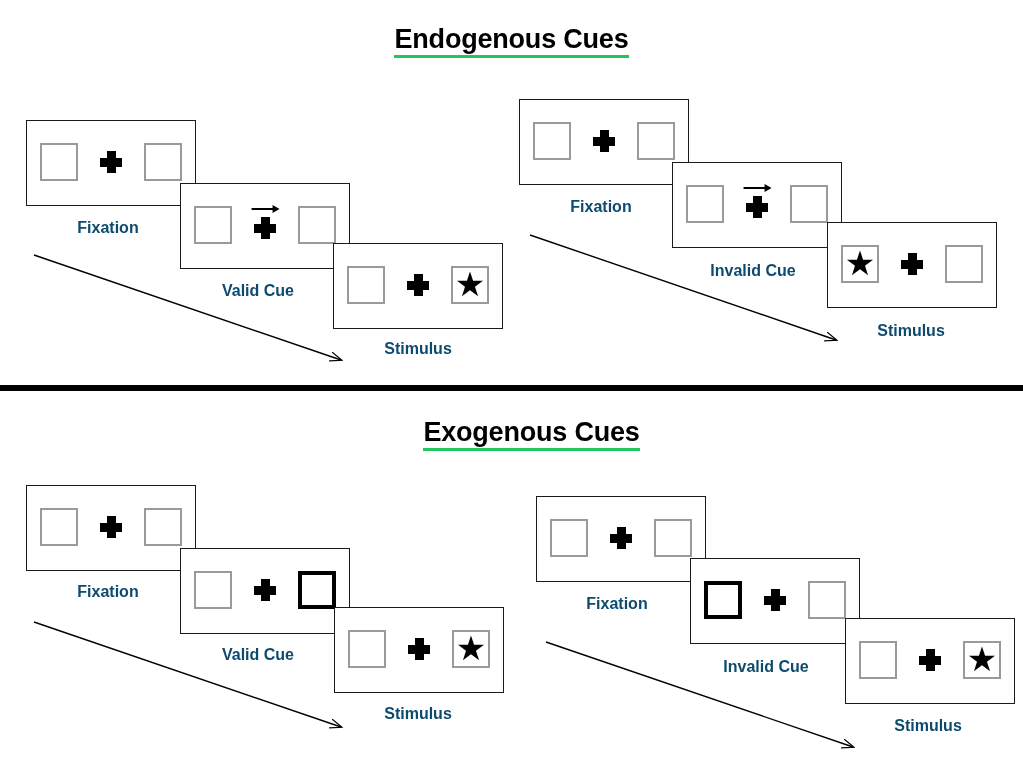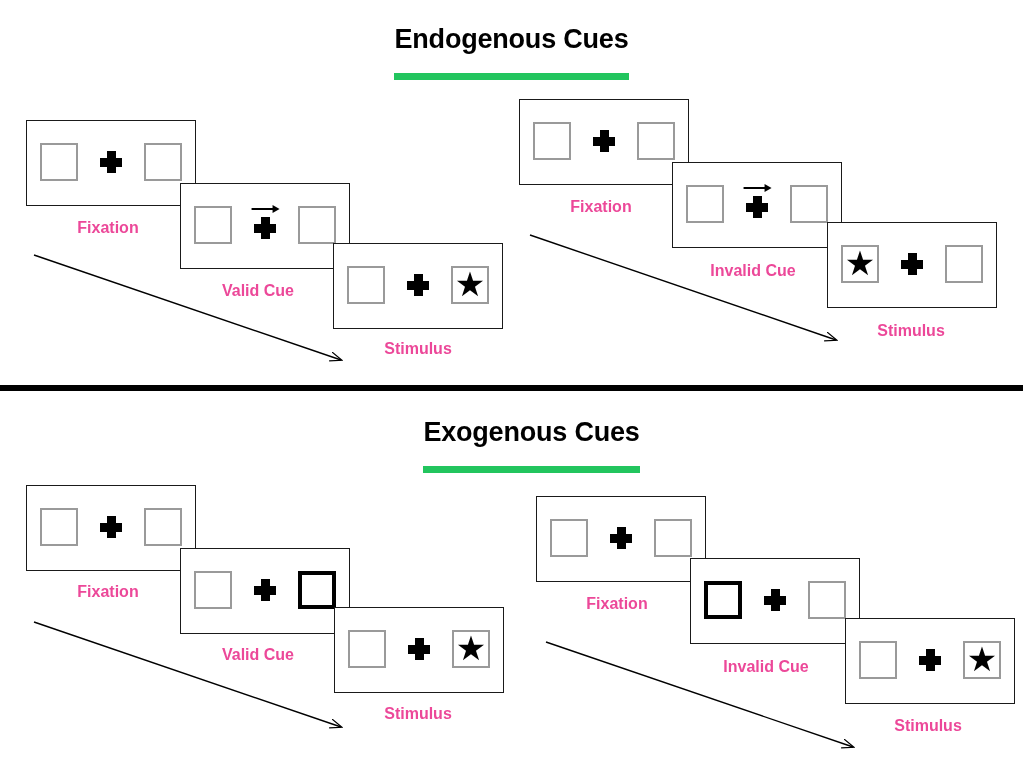--- a/index.html
+++ b/index.html
@@ -21,22 +21,22 @@
     position: absolute;
     width: 100%;
     left: 0;
     text-align: center;
     font-size: 27px;
     font-weight: bold;
     letter-spacing: -0.2px;
     color: #000000;
   }
   .section-title span {
-    border-bottom: 7px solid #22c55e;
-    padding-bottom: 19px;
+    border-bottom: 3px solid #22c55e;
+    padding-bottom: 1px;
   }
   #title-endogenous { top: 24px; }
   #title-exogenous  { top: 417px; margin-left: 20px; }
 
   
   .divider {
     position: absolute;
     left: 0;
     width: 1023px;
     height: 6px;
@@ -155,21 +155,21 @@
     border-top: 4px solid transparent;
     border-bottom: 4px solid transparent;
     border-left: 7px solid #000000;
   }
 
   
   .caption {
     position: absolute;
     font-size: 16px;
     font-weight: bold;
-    color: #ec4899;
+    color: #0c4a6e;
     white-space: nowrap;
     text-align: center;
   }
 
   
   .time-arrow {
     position: absolute;
     pointer-events: none;
   }
 </style>

